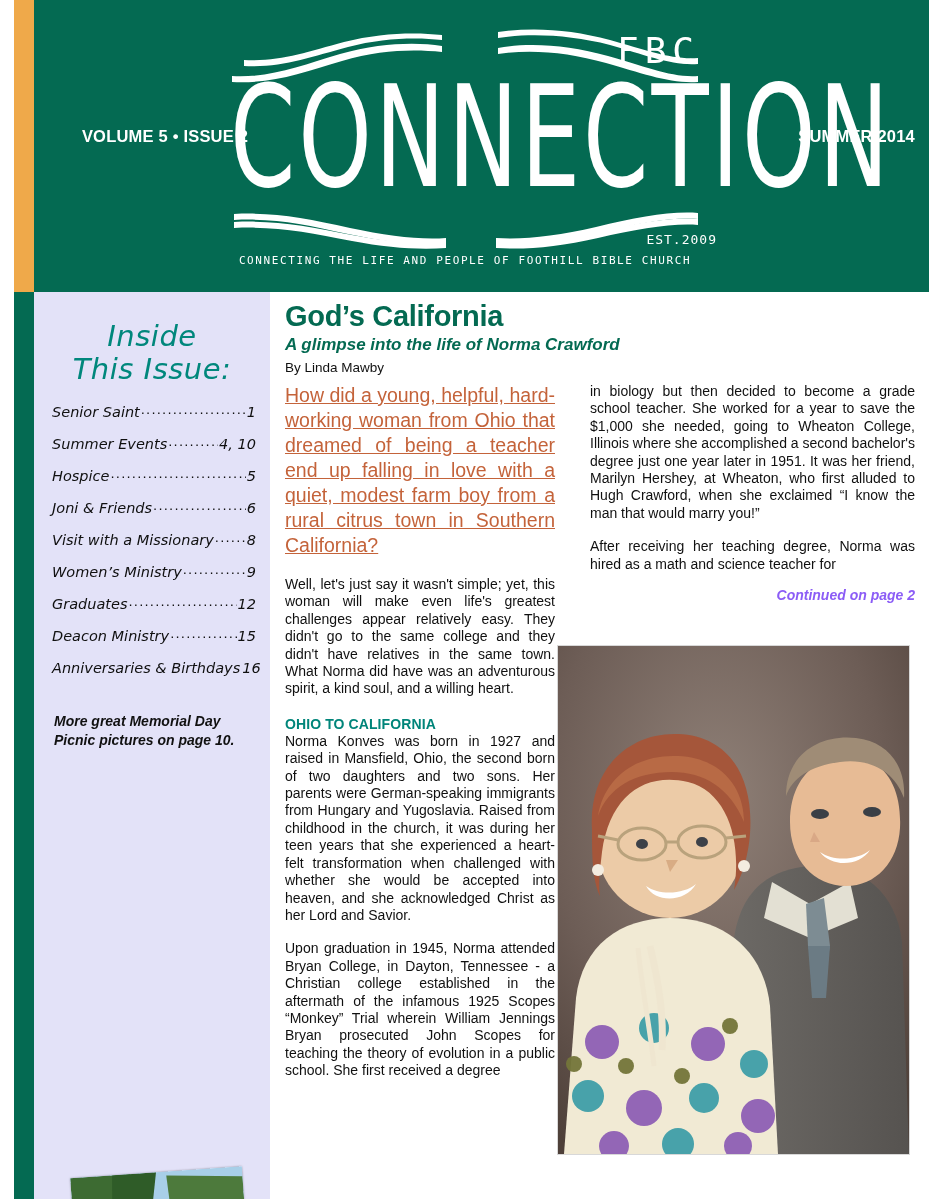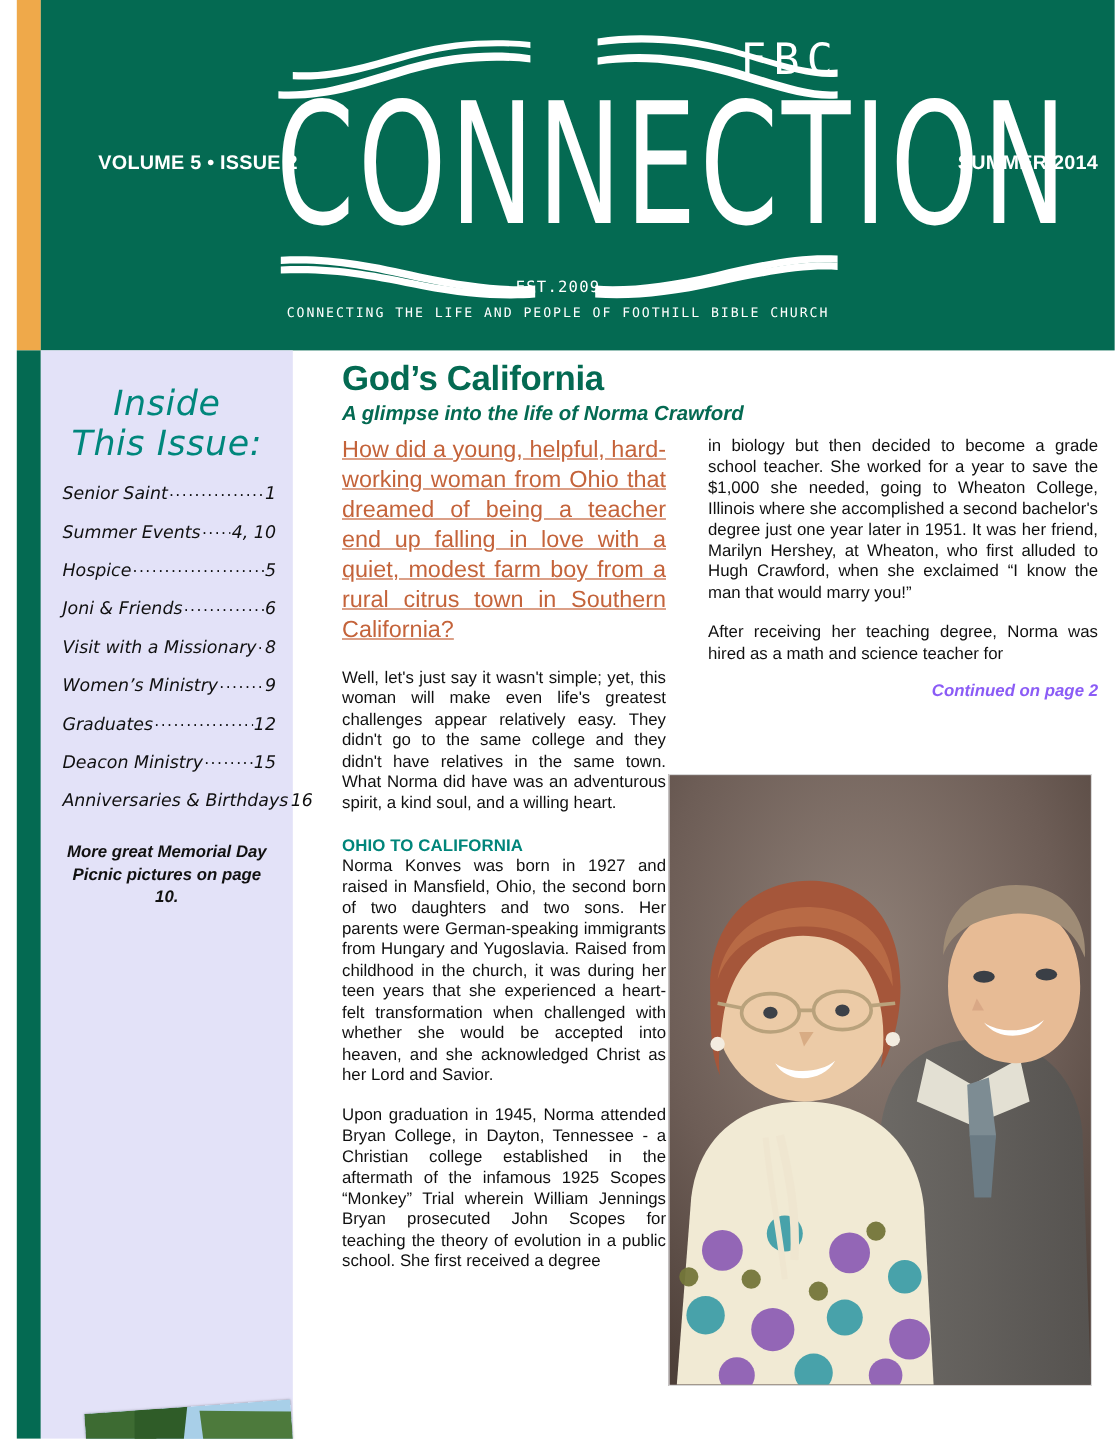--- a/index.html
+++ b/index.html
@@ -21,43 +21,43 @@
   #vol{position:absolute;left:16px;top:127px;width:230px;text-align:center;color:#ffffff;
        font-size:16.5px;font-weight:bold;letter-spacing:.2px;font-family:"Liberation Sans",sans-serif;}
   #season{position:absolute;right:14px;top:127px;color:#ffffff;font-size:16.5px;font-weight:bold;
        letter-spacing:.2px;font-family:"Liberation Sans",sans-serif;}
   #logo{position:absolute;left:196px;top:8px;width:470px;height:280px;}
   .logo-fbc{position:absolute;left:0;top:12px;width:470px;text-align:right;color:#fff;
       font-family:"DejaVu Sans Mono",monospace;font-size:36px;letter-spacing:6px;font-weight:300;margin-top:10px;}
   .logo-main{position:absolute;left:0;top:58px;width:470px;text-align:center;color:#fff;
       font-family:"DejaVu Sans Condensed","DejaVu Sans",sans-serif;font-size:104px;line-height:106px;
       letter-spacing:3px;font-weight:400;transform:scaleY(1.35);transform-origin:top center;}
-  .logo-est{position:absolute;left:0;top:224px;width:470px;text-align:center;color:#fff;
+  .logo-est{position:absolute;left:17px;top:224px;width:470px;text-align:right;color:#fff;
       font-family:"DejaVu Sans Mono",monospace;font-size:13px;letter-spacing:1px;}
   .logo-tag{position:absolute;left:0;top:246px;width:470px;text-align:center;color:#fff;
       font-family:"DejaVu Sans Mono",monospace;font-size:11px;letter-spacing:1.6px;}
   #swoosh-top,#swoosh-bot{position:absolute;left:0;width:470px;}
   #swoosh-top{top:18px;height:58px;}
   #swoosh-bot{top:196px;height:46px;}
 
   
-  #sidebar{position:absolute;left:34px;top:292px;width:210px;height:907px;background:#e3e2f8;}
+  #sidebar{position:absolute;left:34px;top:292px;width:236px;height:907px;background:#e3e2f8;}
   #inside-title{margin:28px 0 0 0;text-align:center;color:#00877c;
       font-family:"DejaVu Sans",sans-serif;font-size:29px;line-height:33px;font-weight:400;
       font-style:italic;letter-spacing:.5px;}
   #toc{list-style:none;margin:16px 0 0 0;padding:0 14px 0 18px;text-align:right;}
   #toc li{display:flex;align-items:flex-end;color:#101010;
       font-family:"DejaVu Sans",sans-serif;font-size:14.5px;font-style:italic;
       margin-bottom:14px;white-space:nowrap;}
   #toc .t{flex:0 0 auto;}
   #toc .dots{flex:1 1 auto;overflow:hidden;margin:0 1px 3px 1px;letter-spacing:1.2px;
       font-style:normal;font-size:13px;color:#101010;}
   #toc .pg{flex:0 0 auto;}
-  #picnic-caption{margin:24px 20px 0 20px;font-size:14px;line-height:19px;font-style:italic;
-      font-weight:bold;color:#111;font-family:"Liberation Sans",sans-serif;text-align:center;}
+  #picnic-caption{margin:36px 20px 0 20px;font-size:14px;line-height:19px;font-style:italic;
+      font-weight:bold;color:#111;font-family:"Liberation Sans",sans-serif;}
   #picnic-photo{position:absolute;left:45px;top:880px;width:172px;height:258px;
       transform:rotate(-4deg);box-shadow:0 0 2px rgba(0,0,0,.35);overflow:hidden;}
 
   
   #main{position:absolute;left:285px;top:300px;width:630px;}
   #headline{color:#046a52;font-size:29px;font-weight:bold;margin:0;letter-spacing:-.3px;
       font-family:"Liberation Sans",sans-serif;}
   #subhead{color:#046a52;font-size:17px;font-style:italic;font-weight:bold;margin:2px 0 0 0;
       font-family:"Liberation Sans",sans-serif;}
   #byline{color:#111;font-size:13.5px;margin:5px 0 0 0;font-family:"Liberation Sans",sans-serif;}
@@ -203,20 +203,21 @@
         <ellipse cx="132" cy="222" rx="13" ry="12" fill="#c98f6d"></ellipse>
         <rect x="116" y="232" width="34" height="26" fill="#dfe8ee"></rect>
         <rect x="0" y="236" width="40" height="22" fill="#c7b79a"></rect>
       </svg>
     </div>
   </div>
 
   <div id="main">
     <h1 id="headline">God’s California</h1>
     <div id="subhead">A glimpse into the life of Norma Crawford</div>
+    <div id="byline">By Linda Mawby</div>
 
     <div id="cols">
       <div id="col-left">
         <p class="lede">How did a young, helpful, hard-working woman from Ohio that dreamed of being a teacher end up falling in love with a quiet, modest farm boy from a rural citrus town in Southern California?</p>
         <p class="body first">Well, let's just say it wasn't simple; yet, this woman will make even life's greatest challenges appear relatively easy.  They didn't go to the same college and they didn't have relatives in the same town.  What Norma did have was an adventurous spirit, a kind soul, and a willing heart.</p>
         <div class="subsec">OHIO TO CALIFORNIA</div>
         <p class="body" style="margin-top:0">Norma Konves was born in 1927 and raised in Mansfield, Ohio, the second born of two daughters and two sons.  Her parents were German-speaking immigrants from Hungary and Yugoslavia.  Raised from childhood in the church, it was during her teen years that she experienced a heart-felt transformation when challenged with whether she would be accepted into heaven, and she acknowledged Christ as her Lord and Savior.</p>
         <p class="body">Upon graduation in 1945, Norma attended Bryan College, in Dayton, Tennessee - a Christian college established in the aftermath of the infamous 1925 Scopes “Monkey” Trial wherein William Jennings Bryan prosecuted John Scopes for teaching the theory of evolution in a public school.  She first received a degree</p>
       </div>
 

